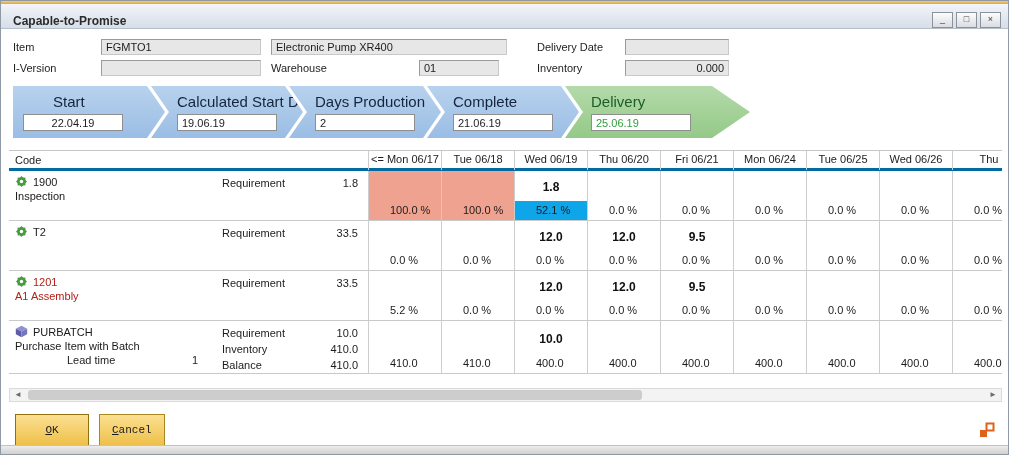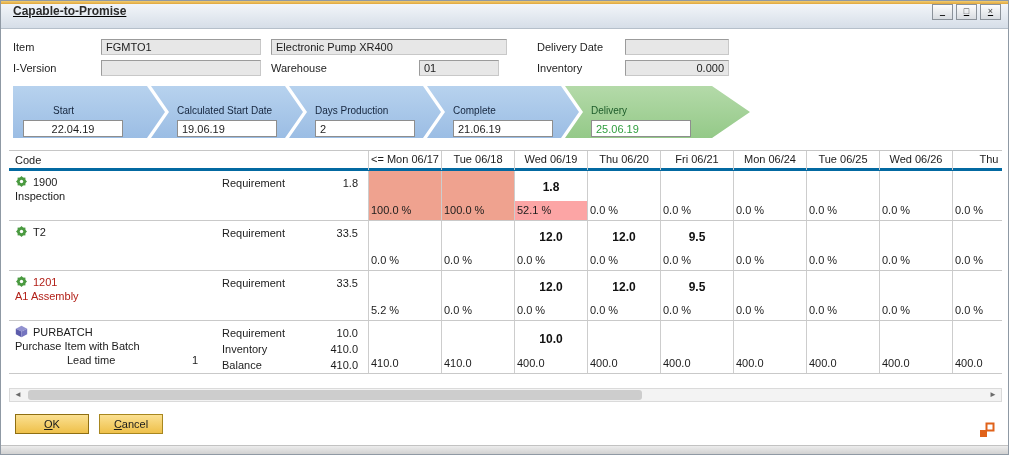--- a/index.html
+++ b/index.html
@@ -1,75 +1,75 @@
 <!DOCTYPE html>
 <html><head>
 <meta charset="utf-8">
 <style>
   * { box-sizing: border-box; }
   html,body { margin:0; padding:0; background:#e9e9e9; font-family:"Liberation Sans", sans-serif; }
   .dialog { position:relative; width:1009px; height:455px; background:#ffffff; border:1px solid #8f99a4; overflow:hidden; }
   .gold-top { height:3px; background:linear-gradient(#f3cd6f,#dfa63e); }
-  .titlebar { height:25px; background:linear-gradient(#f2f5f9,#d6dee8); border-bottom:1px solid #b5bfca; display:flex; align-items:flex-start; padding:0 7px 0 12px;text-decoration:underline; }
+  .titlebar { height:25px; background:linear-gradient(#f2f5f9,#d6dee8); border-bottom:1px solid #b5bfca; display:flex; align-items:flex-end; padding:0 7px 0 12px; }
   .title { flex:1; font-size:12px; font-weight:bold; color:#2b2b2b; }
   .winbtn { width:21px; height:16px; margin-left:3px; border:1px solid #8b929a; background:linear-gradient(#fdfdfd,#d8dce1); font-size:9px; line-height:13px; text-align:center; color:#3c3c3c; cursor:default; }
 
   
   .form { padding:9px 12px 0; }
   .f-row { display:flex; align-items:center; height:17px; margin-bottom:4px; font-size:11px; color:#1d1d1d; }
   .lbl { height:16px; line-height:16px; }
   .fld { height:16px; line-height:14px; background:#e7e7e7; border:1px solid; border-color:#9b9b9b #c8c8c8 #c8c8c8 #9b9b9b; padding:0 4px; font-size:11px; color:#1d1d1d; overflow:hidden; white-space:nowrap; }
   .ta-r { text-align:right; }
   .w88{width:88px;} .w160{width:160px;} .w236{width:236px;} .w148{width:148px;} .w80{width:80px;} .w106{width:88px;} .w104{width:104px;}
   .sp10{width:10px;} .sp30{width:30px;} .sp38{width:38px;}
 
   
   .flow { display:flex; margin:10px 0 0 12px; height:52px; }
   .chev { position:relative; flex:none; width:152px; height:52px; margin-left:-14px; padding-top:7px;
           background:linear-gradient(#b7d2ee,#9bbde4);
           clip-path:polygon(0 0, calc(100% - 18px) 0, 100% 50%, calc(100% - 18px) 100%, 0 100%, 18px 50%); }
   .chev.first { margin-left:0; clip-path:polygon(0 0, calc(100% - 18px) 0, 100% 50%, calc(100% - 18px) 100%, 0 100%); }
   .chev.green { width:185px; background:linear-gradient(#b4daa9,#94c988);
           clip-path:polygon(0 0, calc(100% - 38px) 0, 100% 50%, calc(100% - 38px) 100%, 0 100%, 18px 50%); }
-  .chev-label { font-size:10px; color:#15253d; margin:12px 0 4px 26px; white-space:nowrap; }
+  .chev-label { font-size:15px; color:#15253d; margin:0 0 4px 26px; white-space:nowrap; }
   .chev.first .chev-label { margin-left:40px; }
   .chev.green .chev-label { color:#1d5c2a; }
   .chev-input { display:block; width:100px; height:17px; margin-left:26px; border:1px solid #8e8e8e; background:#fff; font-family:inherit; font-size:11px; padding:0 4px; color:#1d1d1d; }
   .chev.first .chev-input { margin-left:10px;text-align:center; }
   .chev.green .chev-input { color:#2f9e3e; }
 
   
   .grid { margin:12px 0 0 8px; width:993px; overflow:hidden; font-size:11px; border-top:1px solid #c6c6c6; color:#1c1c1c; }
   .g-hdr { display:flex; height:20px; align-items:center; border-bottom:3px solid #0369a1; }
   .col-code { width:205px; flex:none; padding-left:6px; }
   .col-label { width:80px; flex:none; padding:4px 0 0 8px; }
   .col-val { width:74px; flex:none; padding:4px 10px 0 0; text-align:right; }
   .col-date { width:73px; flex:none; }
   .g-hdr .col-date { text-align:center; border-left:1px solid #cdcdcd; height:20px; line-height:19px; overflow:hidden; white-space:nowrap; }
   .t-row { display:flex; align-items:stretch; min-height:50px; border-bottom:1px solid #c9c9c9; }
   .t-row .col-date { border-left:1px solid #cdcdcd; display:flex; flex-direction:column; overflow:hidden; }
   .qty { flex:1; display:flex; align-items:center; justify-content:center; font-weight:bold; font-size:12px; color:#111; padding-top:2px; }
-  .pct { height:19px; line-height:19px; padding:0 2px; white-space:nowrap; }
+  .pct { height:19px; line-height:19px; padding:0 21px; white-space:nowrap; }
   .code-line { display:flex; align-items:center; gap:5px; padding-top:4px; }
   .row-icon { width:13px; height:13px; display:inline-flex; }
   .name-line { padding-top:2px; }
   .lead-line { display:flex; padding-top:2px; }
   .lead-label { margin-left:52px; }
   .lead-val { margin-left:auto; margin-right:16px; }
   .ln { height:16px; line-height:16px; }
 
   
   .hscroll { display:flex; width:993px; height:14px; margin:14px 0 0 8px; background:#f3f3f3; border:1px solid #dadada; }
   .sb-btn { flex:none; width:16px; text-align:center; font-size:8px; line-height:12px; color:#6b6b6b; background:#f3f3f3; }
   .sb-track { flex:1; position:relative; }
   .sb-thumb { position:absolute; left:2px; top:1px; bottom:1px; width:64%; background:#cdcdcd; border-radius:3px; }
 
   
   .btnbar { display:flex; gap:10px; margin:12px 0 0 14px; }
-  .btn { height:20px; min-width:64px; padding:0 12px; border:1px solid #a8871f; background:linear-gradient(#fbe091,#eec04a); font-family:Liberation Sans, sans-serif; font-size:11px; color:#1a1a1a; }
+  .btn { height:32px; min-width:64px; padding:0 12px; border:1px solid #a8871f; background:linear-gradient(#fbe091,#eec04a); font-family:Liberation Mono, monospace; font-size:11px; color:#1a1a1a; }
   .btn span { display:block; }
   .btn span::first-letter { text-decoration:underline; }
   .btn.ok { min-width:74px; border-color:#8f6f12; }
 
   .bottom-strip { position:absolute; left:0; right:0; bottom:0; height:9px; background:linear-gradient(#ececec,#d1d1d1); border-top:1px solid #c2c2c2; }
   .corner-icon { position:absolute; right:13px; bottom:16px; width:16px; height:16px; }
 </style>
 </head>
 <body>
 
@@ -169,21 +169,21 @@
           <div class="col-date" style="background: rgb(239, 162, 143);">
             <div class="qty"></div>
             <div class="pct">100.0 %</div>
           </div>
           <div class="col-date" style="background: rgb(239, 162, 143);">
             <div class="qty"></div>
             <div class="pct">100.0 %</div>
           </div>
           <div class="col-date">
             <div class="qty">1.8</div>
-            <div class="pct" style="background: #fca5a5;">52.1 %</div>
+            <div class="pct" style="background: #0ea5e9;">52.1 %</div>
           </div>
           <div class="col-date">
             <div class="qty"></div>
             <div class="pct">0.0 %</div>
           </div>
           <div class="col-date">
             <div class="qty"></div>
             <div class="pct">0.0 %</div>
           </div>
           <div class="col-date">

